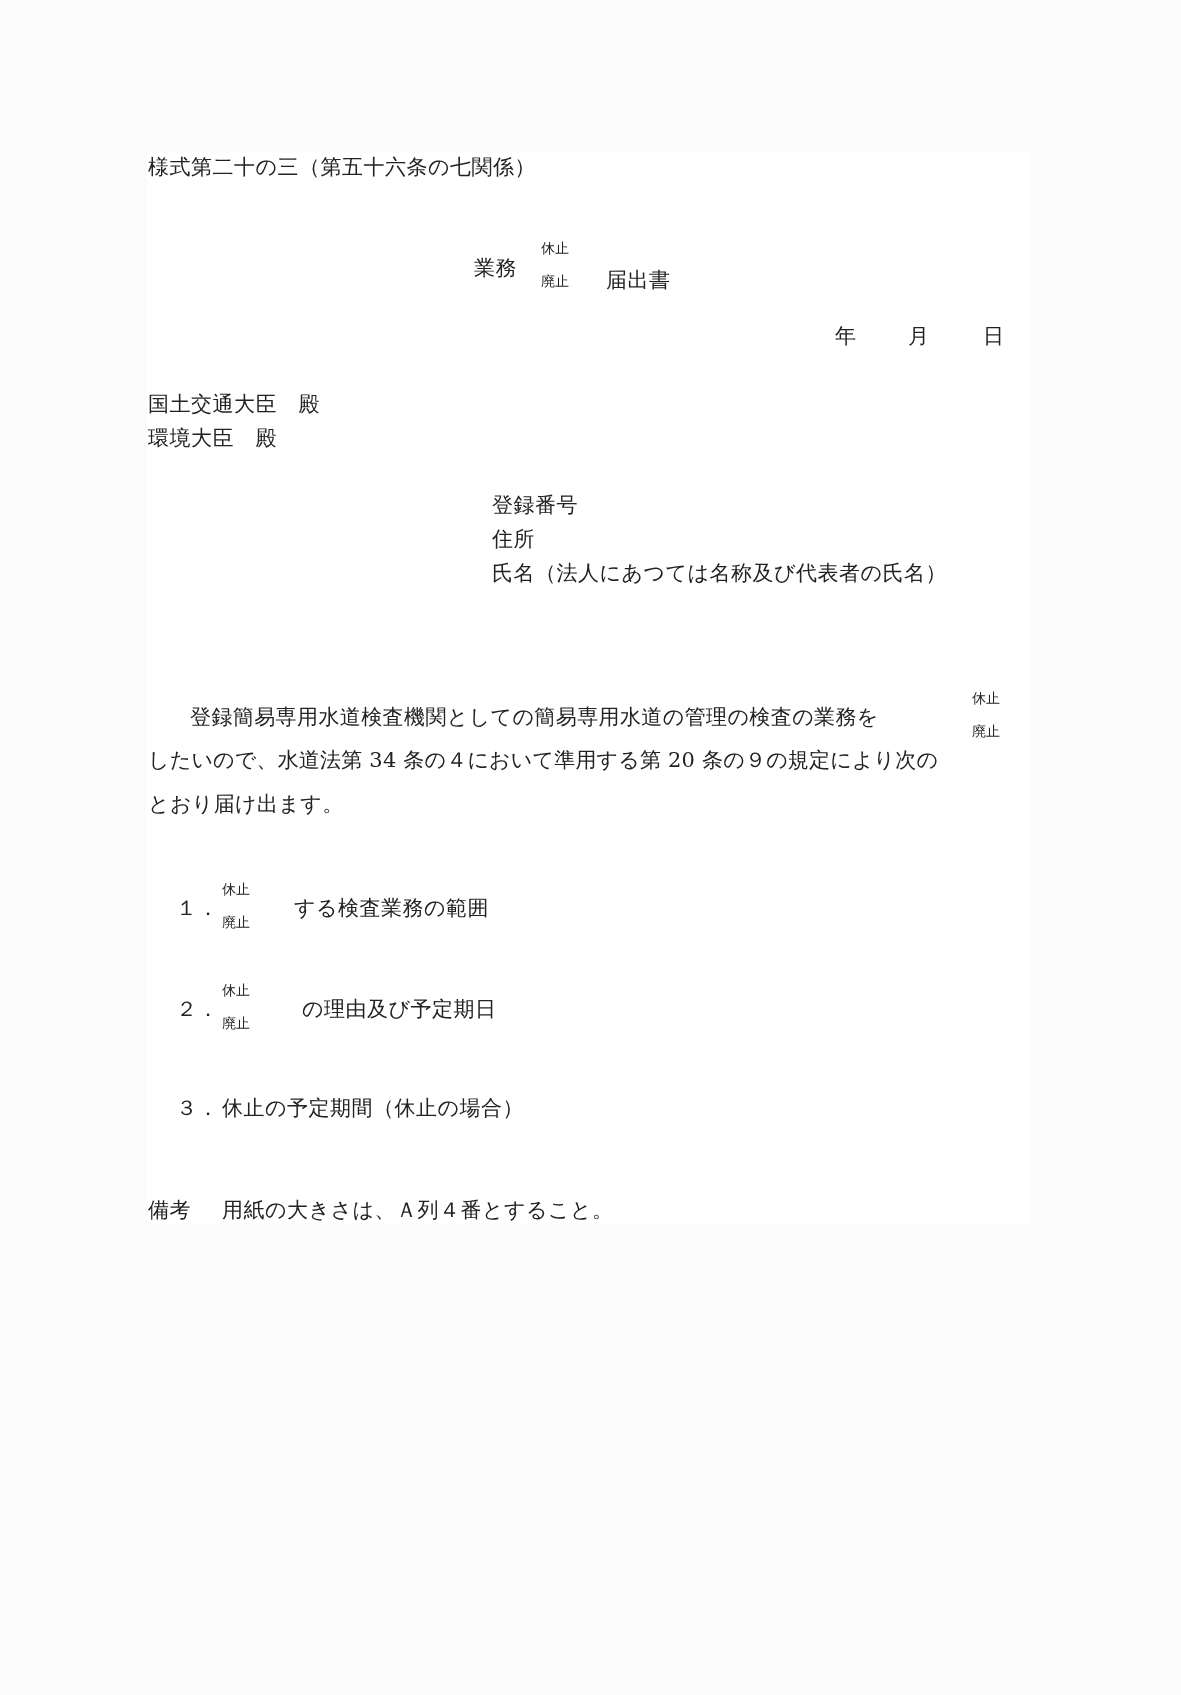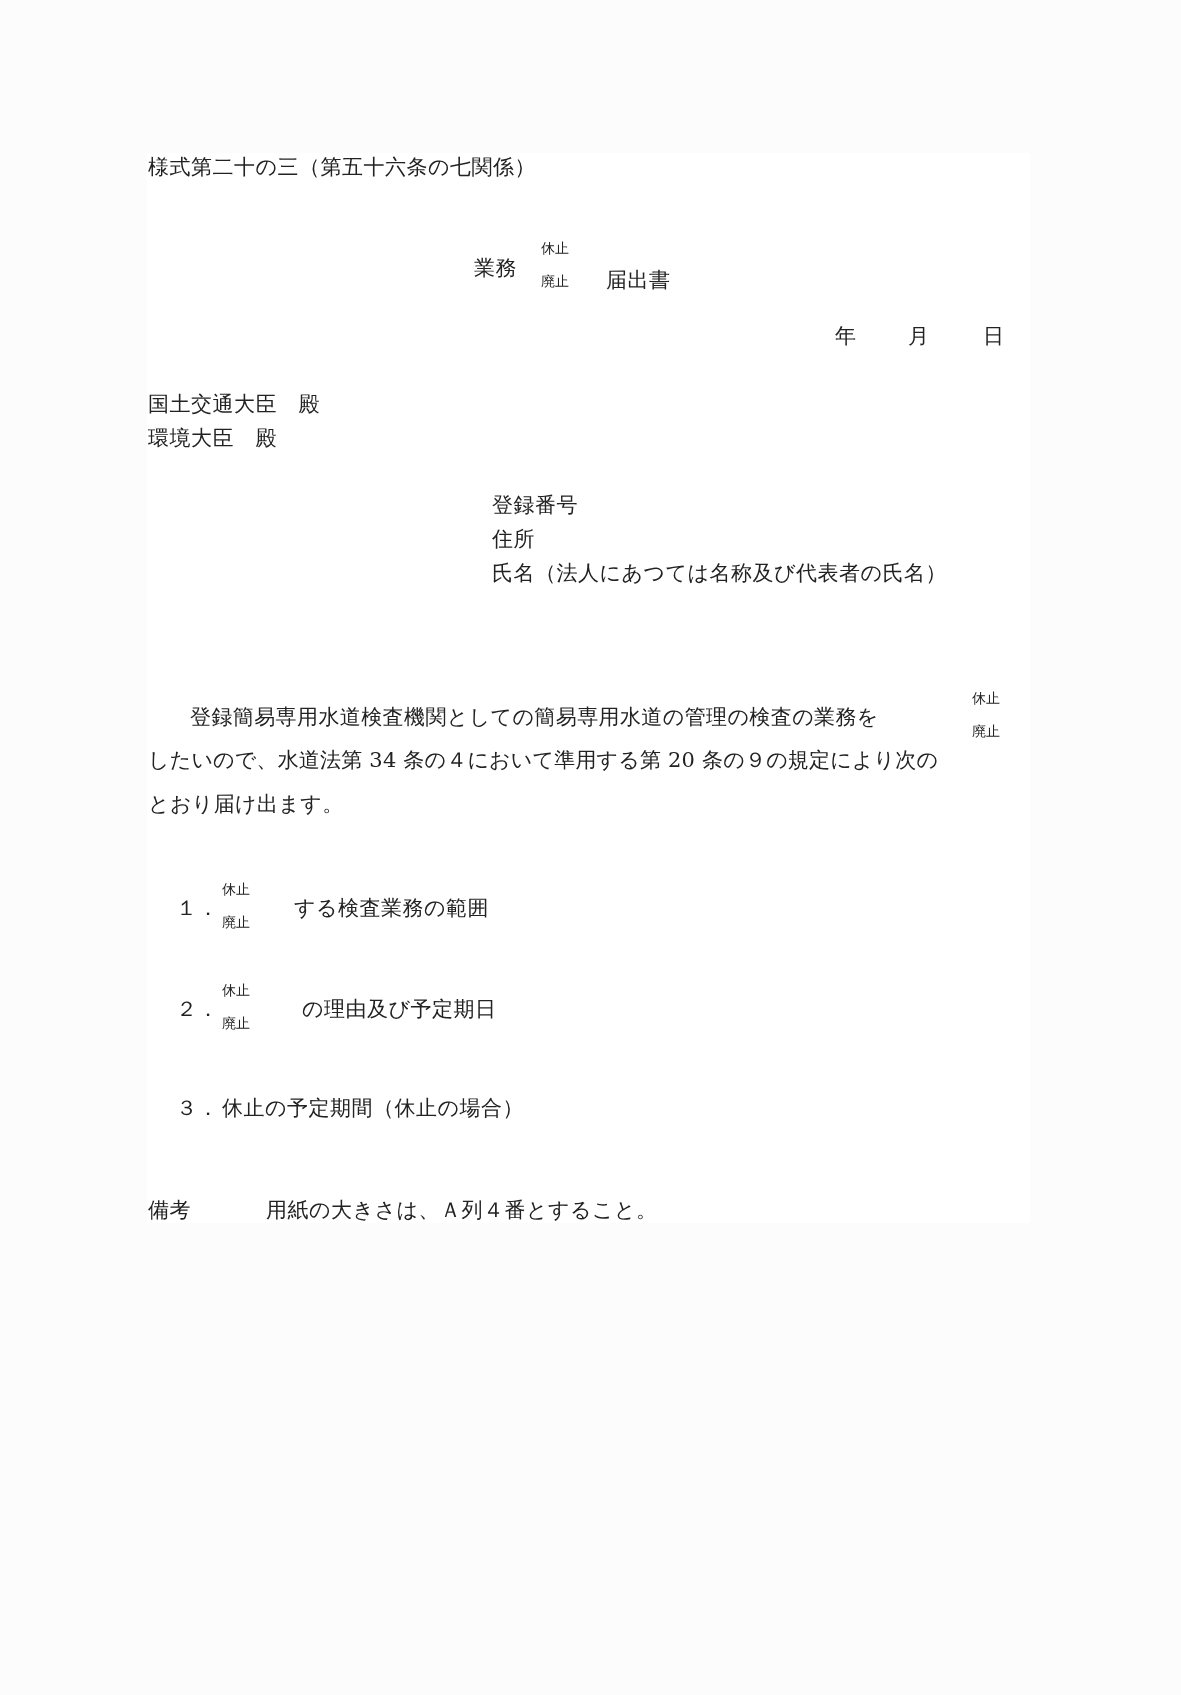--- a/index.html
+++ b/index.html
@@ -88,13 +88,13 @@
 <div class="stack" style="left:222px; top:974px;">
   <span>休止</span>
   <span>廃止</span>
 </div>
 <div class="t" style="left:294px; top:997px;margin-left:8px;">の理由及び予定期日</div>
 
 <div class="t" style="left:176px; top:1096px;">３．</div>
 <div class="t" style="left:222px; top:1096px;">休止の予定期間（休止の場合）</div>
 
 <div class="t" style="left:148px; top:1198px;">備考</div>
-<div class="t" style="left:222px; top:1198px;margin-left:44px;">用紙の大きさは、Ａ列４番とすること。</div>
+<div class="t" style="left:222px; top:1198px;">用紙の大きさは、Ａ列４番とすること。</div>
 
 </body></html>

